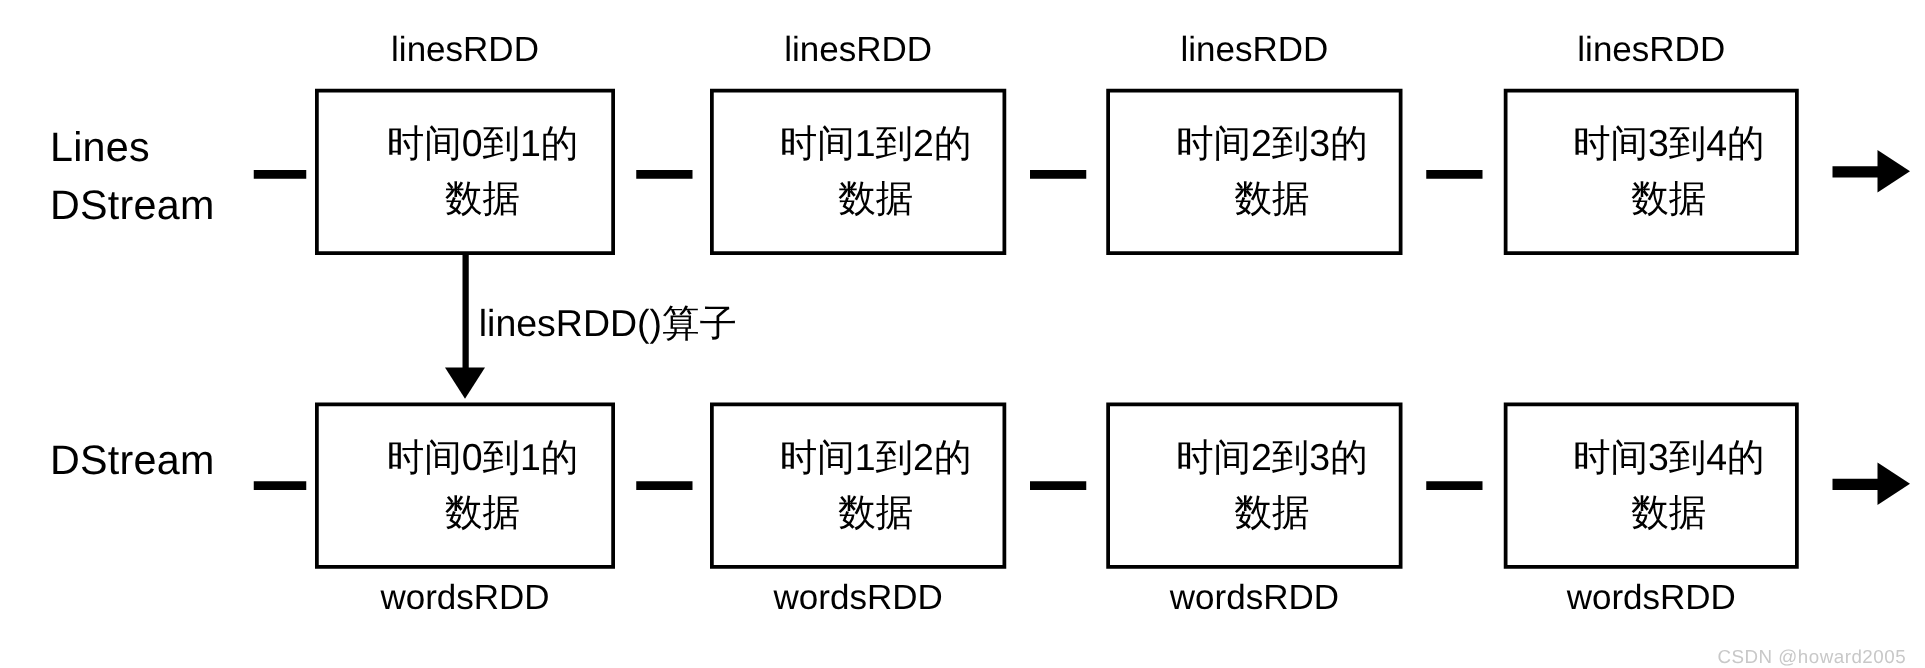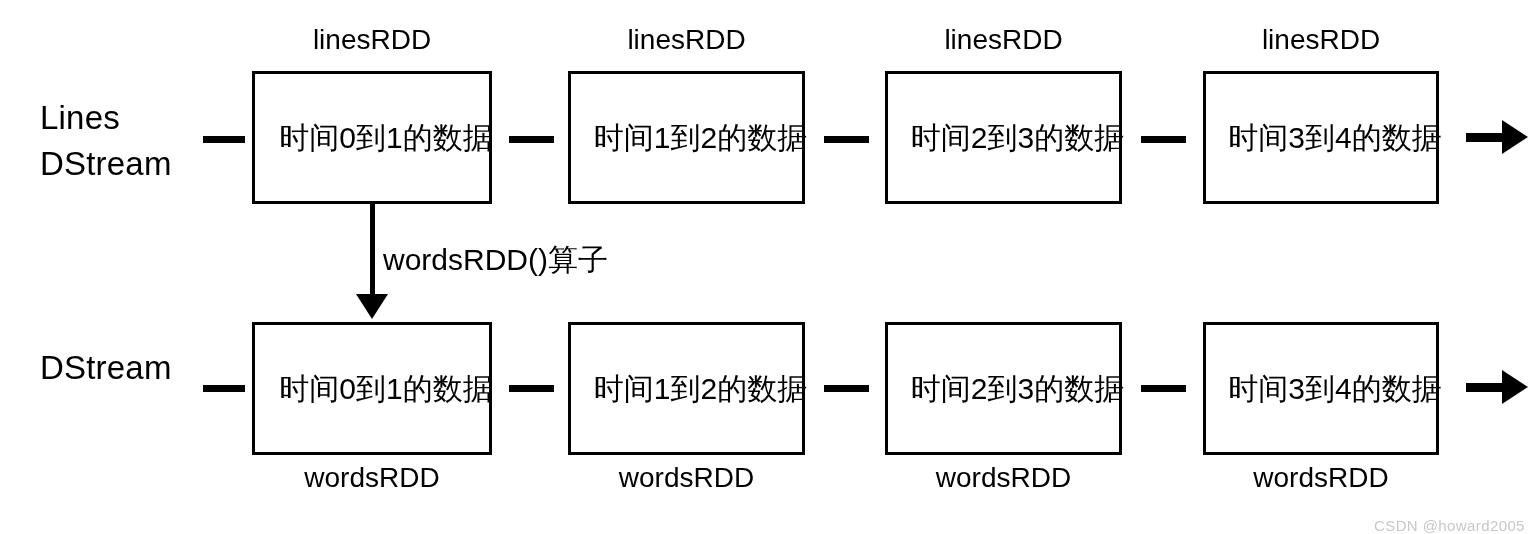--- a/index.html
+++ b/index.html
@@ -35,21 +35,21 @@
     line-height: 38px;
     color: #000;
     white-space: nowrap;
   }
   .rdd-box {
     position: absolute;
     box-sizing: border-box;
     border: 3px solid #000000;
     background: #ffffff;
     display: flex;
-    flex-direction: row;
+    flex-direction: column;
     align-items: center;
     justify-content: center;
     padding-left: 28px;
   }
   .rdd-box .line {
     font-size: 30px;
     line-height: 44px;
     text-align: center;
     white-space: nowrap;
     color: #000;
@@ -141,21 +141,21 @@
   <div class="rdd-box" style="left:1203px; top:71px; width:236px; height:133px;">
     <div class="line">时间3到4的</div>
     <div class="line">数据</div>
   </div>
 
   <div class="arrow-h" style="left:1466px; top:133px; width:38px;"></div>
   <div class="arrow-h-head" style="left:1502px; top:120px;"></div>
 
   <div class="arrow-v-stem" style="left:370px; top:204px; width:5px; height:92px;"></div>
   <div class="arrow-v-head" style="left:356px; top:294px;"></div>
-  <div class="op-label" style="left:383px; top:243px;">wordsRDD()算子</div>
+  <div class="op-label" style="left:383px; top:243px;">linesRDD()算子</div>
 
   <div class="stream-label" style="left:40px; top:345px; width:165px;">
     <div>DStream</div>
   </div>
 
   <div class="dash" style="left:203px; top:385px; width:42px;"></div>
 
   <div class="rdd-box" style="left:252px; top:322px; width:240px; height:133px;">
     <div class="line">时间0到1的</div>
     <div class="line">数据</div>

